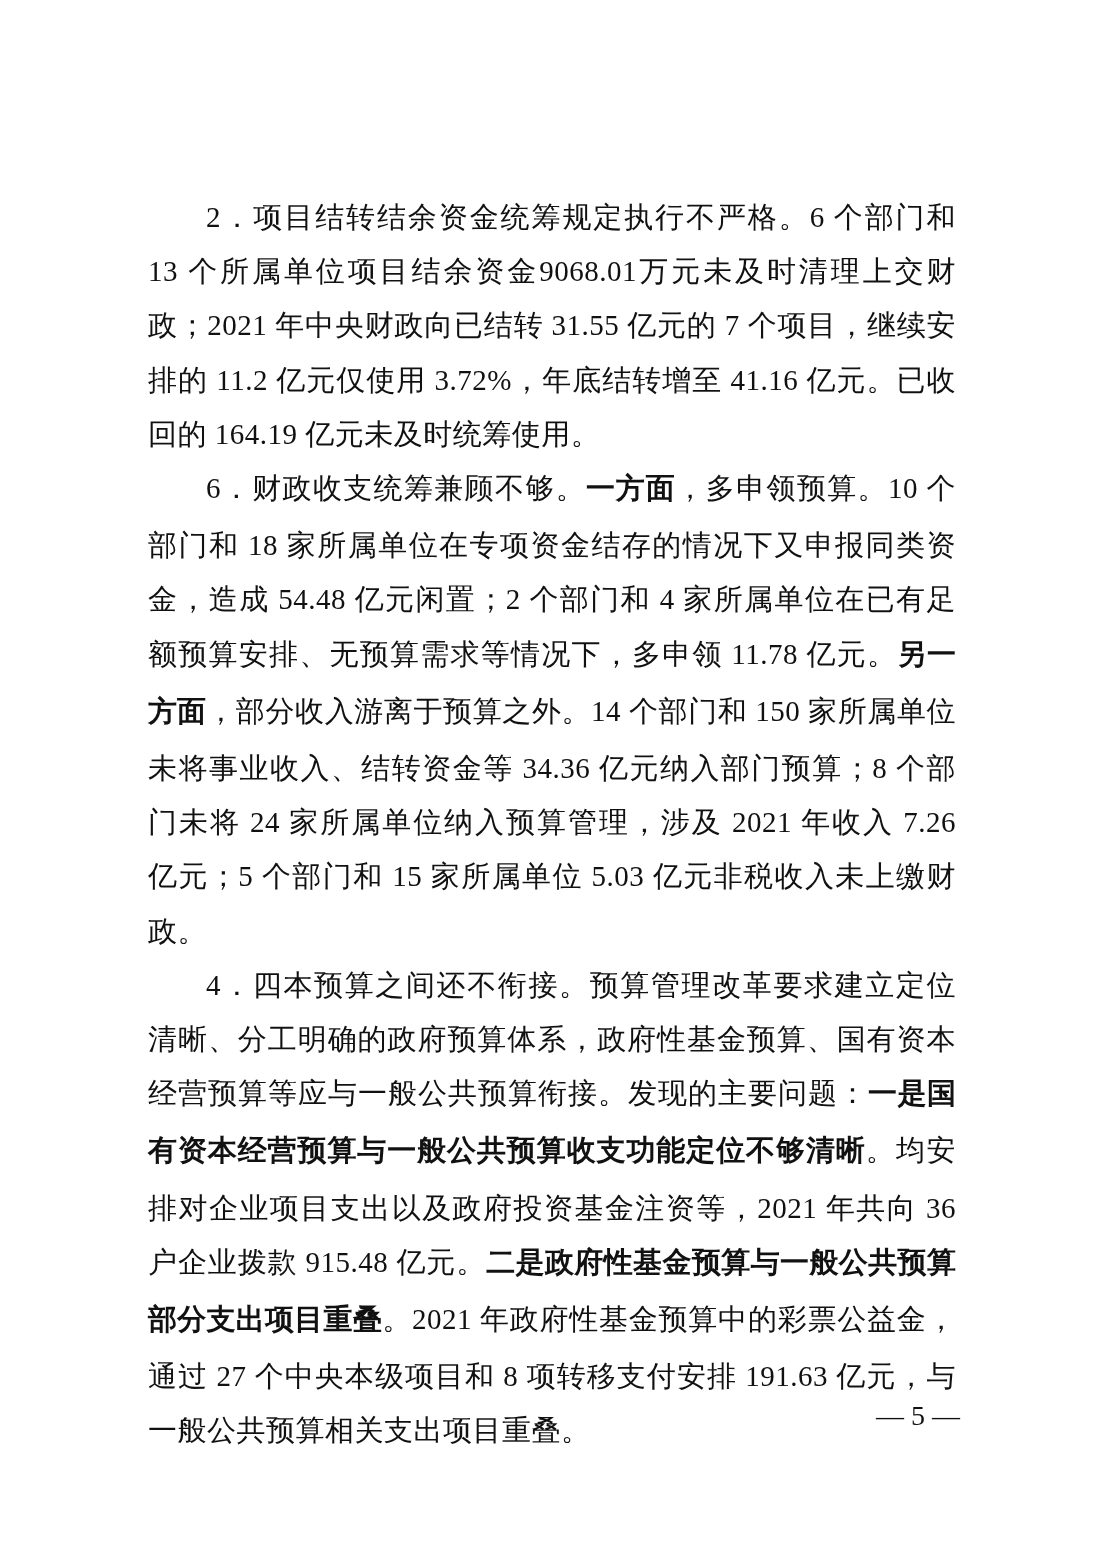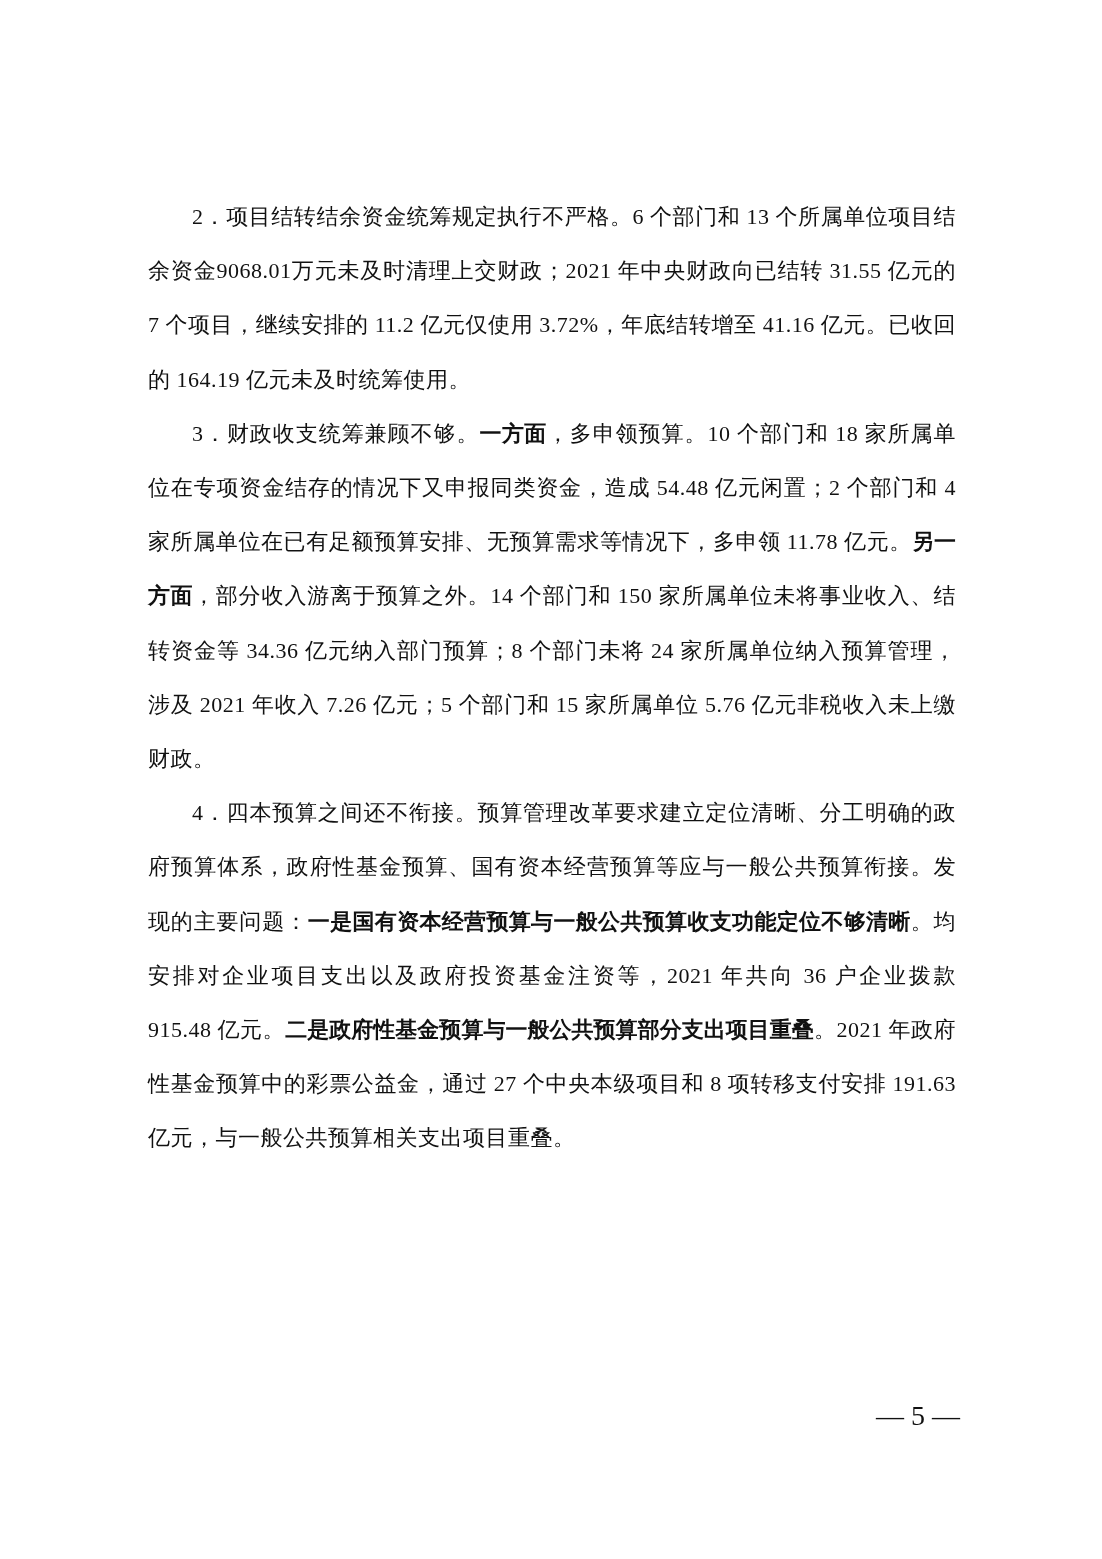--- a/index.html
+++ b/index.html
@@ -16,28 +16,28 @@
       font-family: "Liberation Serif", "DejaVu Serif", serif;
     }
     .page-body {
       position: absolute;
       left: 148px;
       top: 190px;
       width: 808px;
     }
     .para {
       margin: 0;
-      font-size: 22px;
+      font-size: 29px;
       line-height: 54.2px;
       text-align: justify;
       text-indent: 2em;
       letter-spacing: 0.5px;
     }
     .para b {
-      font-family: Liberation Serif, serif;
+      font-family: Liberation Mono, monospace;
       font-weight: bold;
       letter-spacing: 0;
     }
     .page-number {
       position: absolute;
       left: 876px;
       top: 1398px;
       font-size: 28px;
       line-height: 36px;
       white-space: nowrap;
@@ -45,21 +45,21 @@
   </style>
 </head>
 <body>
 
 <main class="page-body">
   <p class="para">
     <span>2．项目结转结余资金统筹规定执行不严格。6 个部门和 13 个所属单位项目结余资金9068.01万元未及时清理上交财政；2021 年中央财政向已结转 31.55 亿元的 7 个项目，继续安排的 11.2 亿元仅使用 3.72%，年底结转增至 41.16 亿元。已收回的 164.19 亿元未及时统筹使用。</span>
   </p>
 
   <p class="para">
-    <span>3．财政收支统筹兼顾不够。</span><b>一方面</b><span>，多申领预算。10 个部门和 18 家所属单位在专项资金结存的情况下又申报同类资金，造成 54.48 亿元闲置；2 个部门和 4 家所属单位在已有足额预算安排、无预算需求等情况下，多申领 11.78 亿元。</span><b>另一方面</b><span>，部分收入游离于预算之外。14 个部门和 150 家所属单位未将事业收入、结转资金等 34.36 亿元纳入部门预算；8 个部门未将 24 家所属单位纳入预算管理，涉及 2021 年收入 7.26 亿元；5 个部门和 15 家所属单位 5.76 亿元非税收入未上缴财政。</span>
+    <span>6．财政收支统筹兼顾不够。</span><b>一方面</b><span>，多申领预算。10 个部门和 18 家所属单位在专项资金结存的情况下又申报同类资金，造成 54.48 亿元闲置；2 个部门和 4 家所属单位在已有足额预算安排、无预算需求等情况下，多申领 11.78 亿元。</span><b>另一方面</b><span>，部分收入游离于预算之外。14 个部门和 150 家所属单位未将事业收入、结转资金等 34.36 亿元纳入部门预算；8 个部门未将 24 家所属单位纳入预算管理，涉及 2021 年收入 7.26 亿元；5 个部门和 15 家所属单位 5.03 亿元非税收入未上缴财政。</span>
   </p>
 
   <p class="para">
     <span>4．四本预算之间还不衔接。预算管理改革要求建立定位清晰、分工明确的政府预算体系，政府性基金预算、国有资本经营预算等应与一般公共预算衔接。发现的主要问题：</span><b>一是国有资本经营预算与一般公共预算收支功能定位不够清晰</b><span>。均安排对企业项目支出以及政府投资基金注资等，2021 年共向 36 户企业拨款 915.48 亿元。</span><b>二是政府性基金预算与一般公共预算部分支出项目重叠</b><span>。2021 年政府性基金预算中的彩票公益金，通过 27 个中央本级项目和 8 项转移支付安排 191.63 亿元，与一般公共预算相关支出项目重叠。</span>
   </p>
 </main>
 
 <div class="page-number">— 5 —</div>
 
 </body></html>

